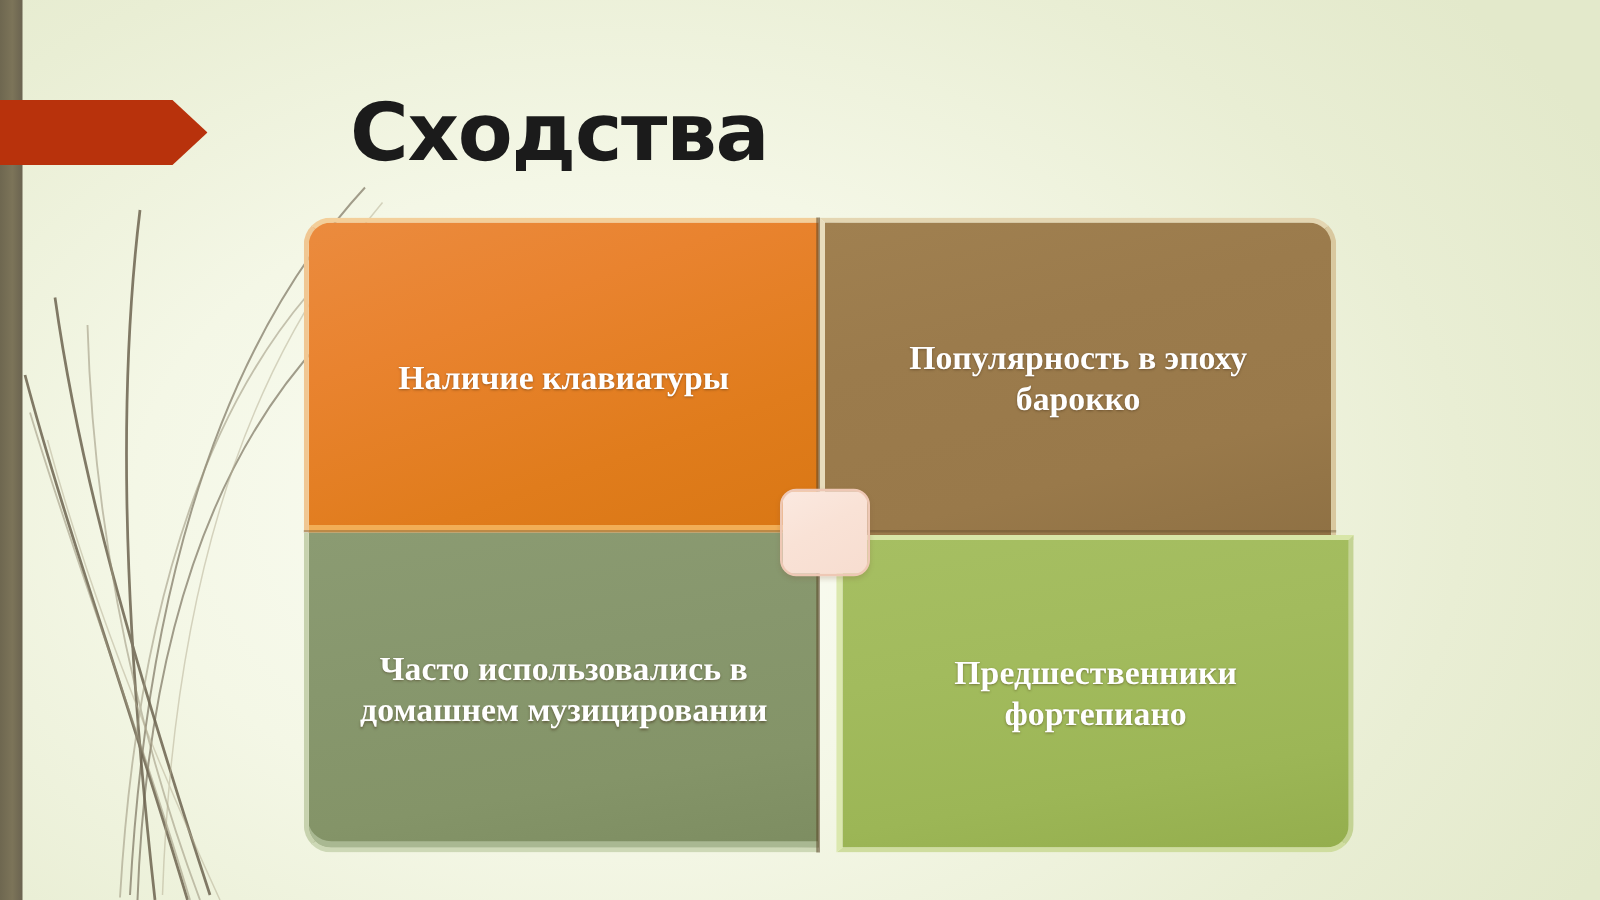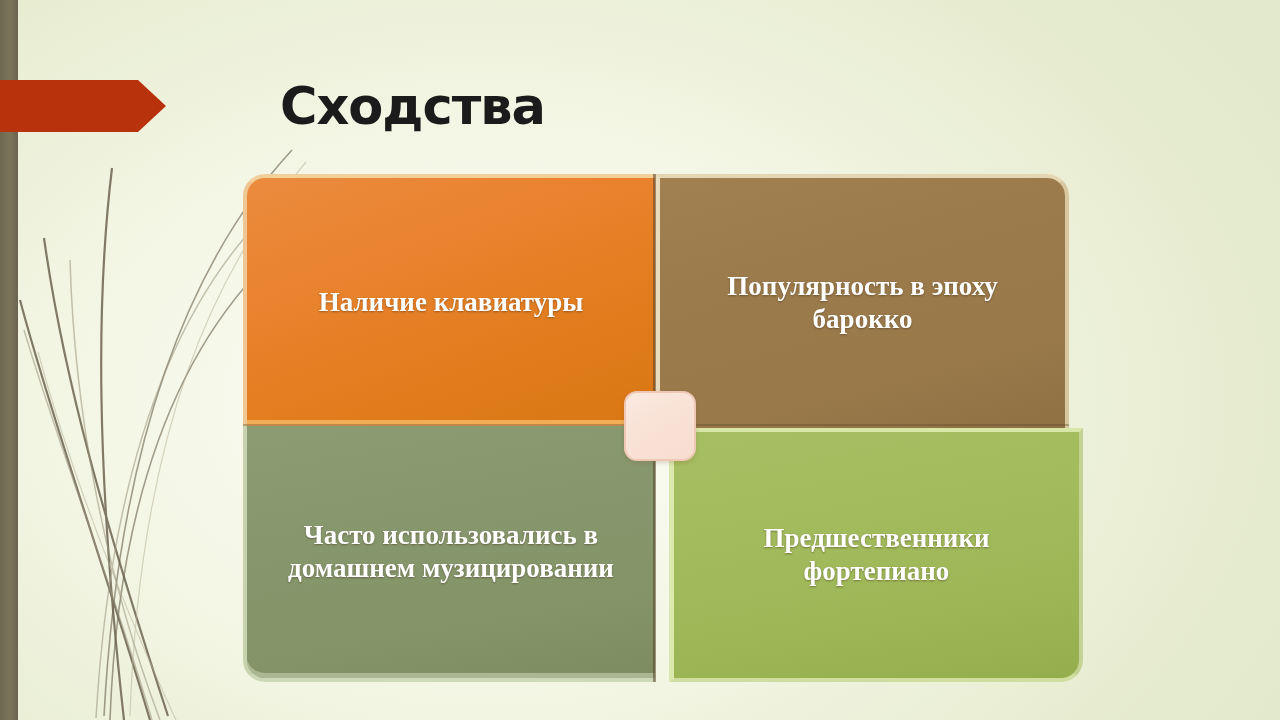--- a/index.html
+++ b/index.html
@@ -40,21 +40,21 @@
     width: 166px; height: 52px;
   }
 
   
   #title {
     position: absolute;
     left: 280px;
     top: 69px;
     font-family: "DejaVu Sans", sans-serif;
     font-weight: bold;
-    font-size: 51px;
+    font-size: 64px;
     line-height: 76px;
     letter-spacing: -1px;
     color: #1b1b1b;
     white-space: nowrap;
   }
 
   
   #matrix {
     position: absolute;
     left: 243px;

